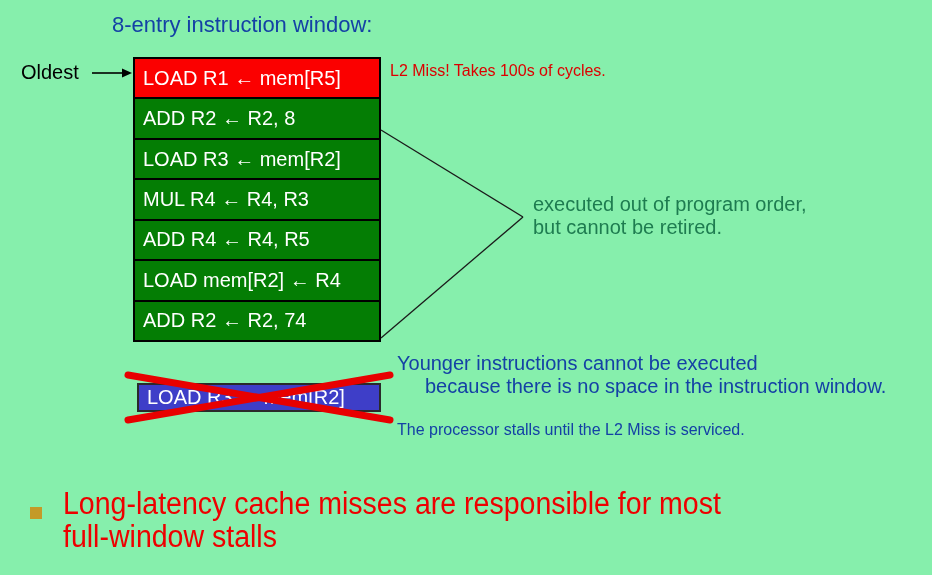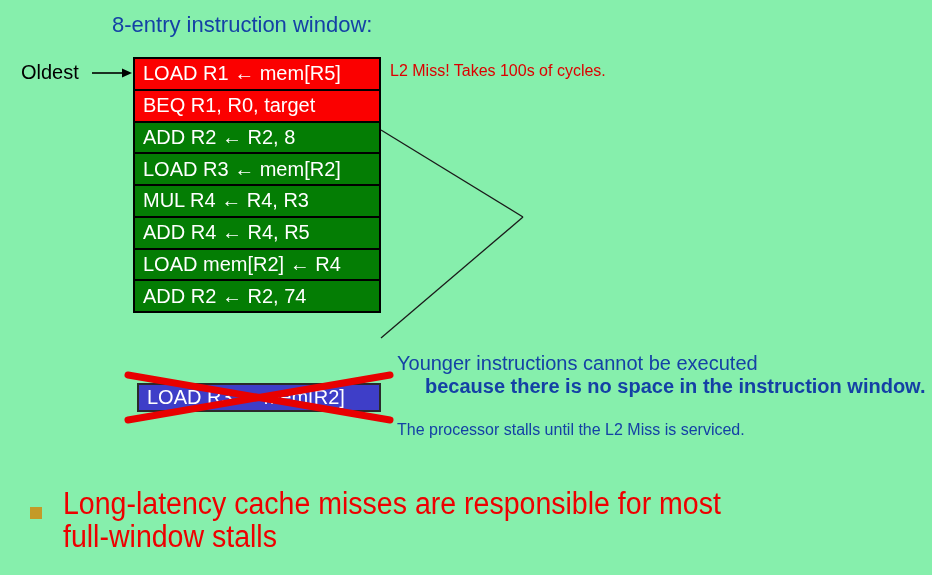--- a/index.html
+++ b/index.html
@@ -26,21 +26,21 @@
   .oldest-label {
     left: 21px; top: 61px;
     font-size: 20px;
     color: #000000;
     white-space: nowrap;
     text-align: center;
   }
 
   .iw {
     left: 133px; top: 57px;
-    width: 248px; height: 256px;
+    width: 248px; height: 285px;
     background: #000000;
     padding: 2px;
     display: flex;
     flex-direction: column;
     gap: 2px;
   }
   .iw-row {
     flex: 1;
     display: flex;
     align-items: center;
@@ -85,21 +85,20 @@
     font-size: 20px;
     color: var(--blue_text, #1441a5);
     white-space: nowrap;
     text-align: center;
   }
   .younger-note-2 {
     left: 425px; top: 375px;
     font-size: 20px;
     color: var(--blue_text, #1441a5);
     white-space: nowrap;
-    font-weight: bold;
   }
   .stall-note {
     left: 397px; top: 421px;
     font-size: 16px;
     color: var(--blue_text, #1441a5);
     white-space: nowrap;
   }
 
   .bullet-square {
     left: 30px; top: 507px;
@@ -127,32 +126,33 @@
 <body>
 
 <div class="slide">
 
   <div class="abs title">8-entry instruction window:</div>
 
   <div class="abs oldest-label">Oldest</div>
 
   <div class="abs iw">
     <div class="iw-row miss">LOAD R1 ← mem[R5]</div>
-    <div class="iw-row miss">BEQ R1, R0, target</div>
     <div class="iw-row executed">ADD R2 ← R2, 8</div>
     <div class="iw-row executed">LOAD R3 ← mem[R2]</div>
     <div class="iw-row executed">MUL R4 ← R4, R3</div>
     <div class="iw-row executed">ADD R4 ← R4, R5</div>
     <div class="iw-row executed">LOAD mem[R2] ← R4</div>
     <div class="iw-row executed">ADD R2 ← R2, 74</div>
   </div>
 
   <div class="abs l2-note">L2 Miss! Takes 100s of cycles.</div>
 
   <div class="abs indep-note">
+    <div>executed out of program order,</div>
+    <div>but cannot be retired.</div>
   </div>
 
   <div class="abs blocked-box">LOAD R3 ← mem[R2]</div>
 
   <div class="abs younger-note-1">Younger instructions cannot be executed</div>
   <div class="abs younger-note-2">because there is no space in the instruction window.</div>
 
   <div class="abs stall-note">The processor stalls until the L2 Miss is serviced.</div>
 
   <div class="abs bullet-square"></div>

